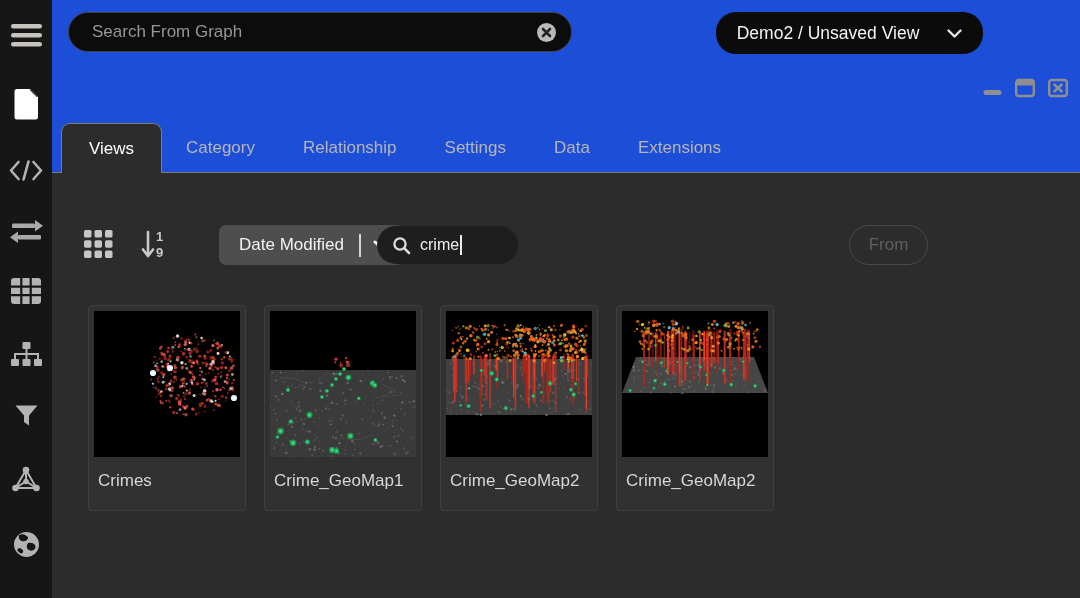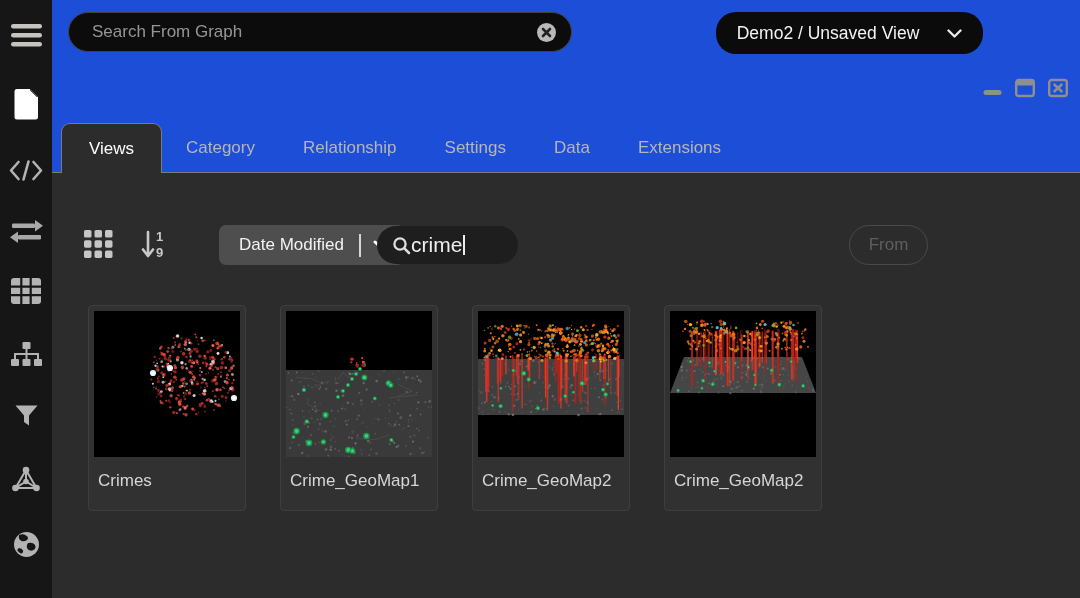--- a/index.html
+++ b/index.html
@@ -35,30 +35,30 @@
   #grid-toggle{position:absolute;left:32px;top:57px;cursor:pointer;}
   #sort-order{position:absolute;left:89px;top:54px;cursor:pointer;}
   #sort-by{position:absolute;left:124px;top:52px;width:185px;height:40px;background:#4e4e4e;
     border-radius:7px;box-sizing:border-box;display:flex;align-items:center;
     padding:0 14px 0 20px;cursor:pointer;margin-left:43px;}
   #sort-by .lbl{color:#f2f2f2;font-size:17px;flex:1;white-space:nowrap;}
   #sort-by .divider{width:2px;height:23px;background:#d6d6d6;margin:0 12px 0 2px;}
   #view-search{position:absolute;left:325px;top:53px;width:141px;height:38px;
     background:#1e1e1e;border-radius:19px;box-sizing:border-box;display:flex;
     align-items:center;padding:0 12px 0 15px;cursor:text;}
-  #view-search .val{color:#eeeeee;font-size:21px;}
+  #view-search .val{color:#eeeeee;font-size:16px;margin-left:9px;}
   .caret{display:inline-block;width:2px;height:20px;background:#ececec;margin-left:1px;}
   #save-btn{position:absolute;left:797px;top:52px;width:79px;height:40px;border-radius:20px;
     border:1.5px solid #494949;box-sizing:border-box;background:transparent;color:#5f5f5f;
     font-size:17px;display:flex;align-items:center;justify-content:center;}
   #saveas-btn{position:absolute;left:897px;top:52px;width:91px;height:40px;border-radius:20px;
     background:#404040;color:#e3e3e3;font-size:17px;display:flex;align-items:center;
     justify-content:center;cursor:pointer;}
   
-  #cards{position:absolute;left:36px;top:132px;display:flex;gap:34px;}
+  #cards{position:absolute;left:36px;top:132px;display:flex;gap:18px;}
   .card{width:158px;height:206px;background:#313131;border:1px solid #3e3e3e;
         border-radius:4px;box-sizing:border-box;cursor:pointer;overflow:hidden;}
   .card .thumb{width:146px;height:146px;margin:5px auto 0;background:#000;display:block;}
   .card .title{color:#d6d6d6;font-size:17px;padding:14px 9px 0;white-space:nowrap;
         overflow:hidden;}
   svg{display:block;}
 </style>
 </head>
 <body>
 

